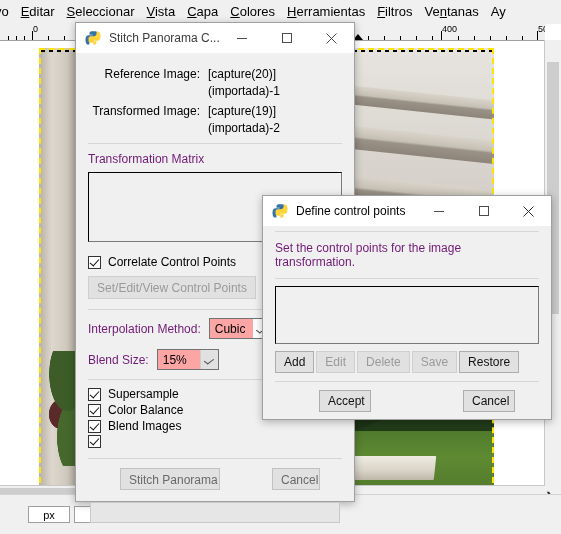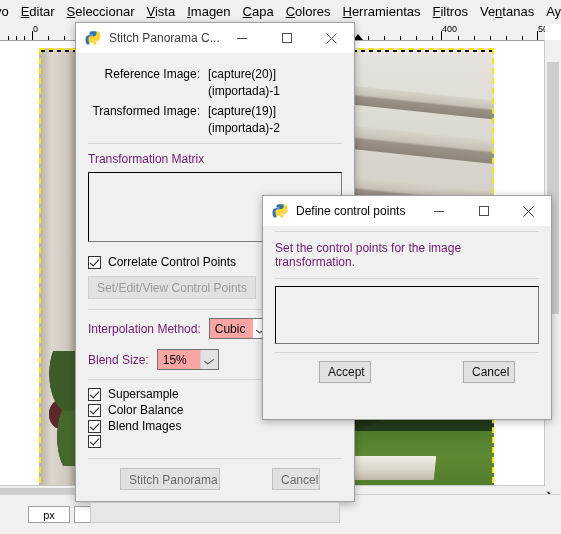--- a/index.html
+++ b/index.html
@@ -457,21 +457,20 @@
     </div>
   </div>
   <div id="layer-boundary"></div>
 </div>
 
 <div id="menubar">
   <div class="menu-item first"><span>ivo</span></div>
   <div class="menu-item"><u>E</u><span>ditar</span></div>
   <div class="menu-item"><u>S</u><span>eleccionar</span></div>
   <div class="menu-item"><u>V</u><span>ista</span></div>
-  <div class="menu-item"><u>I</u><span>magen</span></div>
   <div class="menu-item"><u>C</u><span>apa</span></div>
   <div class="menu-item"><u>C</u><span>olores</span></div>
   <div class="menu-item"><u>H</u><span>erramientas</span></div>
   <div class="menu-item"><u>F</u><span>iltros</span></div>
   <div class="menu-item">Ve<u>n</u><span>tanas</span></div>
   <div class="menu-item">Ay</div>
 </div>
 
 <div id="hruler">
   <div class="tick small" style="left:8px;"></div>
@@ -657,20 +656,27 @@
 
   <div class="content">
     <div class="hr" style="margin:4px 0 0 0;"></div>
 
     <div class="row-label" style="padding:9px 0 9px 0;">Set the control points for the image transformation.</div>
 
     <div class="hr" style="margin:0 0 7px 0;"></div>
 
     <div class="txtbox" style="height:58px;"></div>
 
+    <div style="display:flex;gap:2px;margin-top:7px;">
+      <div class="btn" style="min-width:30px;">Add</div>
+      <div class="btn disabled" style="min-width:30px;">Edit</div>
+      <div class="btn disabled" style="min-width:44px;">Delete</div>
+      <div class="btn disabled" style="min-width:34px;">Save</div>
+      <div class="btn" style="min-width:44px;">Restore</div>
+    </div>
 
     <div class="hr" style="margin:8px 0 0 0;"></div>
 
     <div style="display:flex;justify-content:space-between;padding:8px 24px 0 44px;">
       <div class="btn" style="width:52px;">Accept</div>
       <div class="btn" style="width:52px;">Cancel</div>
     </div>
   </div>
 </div>
 

